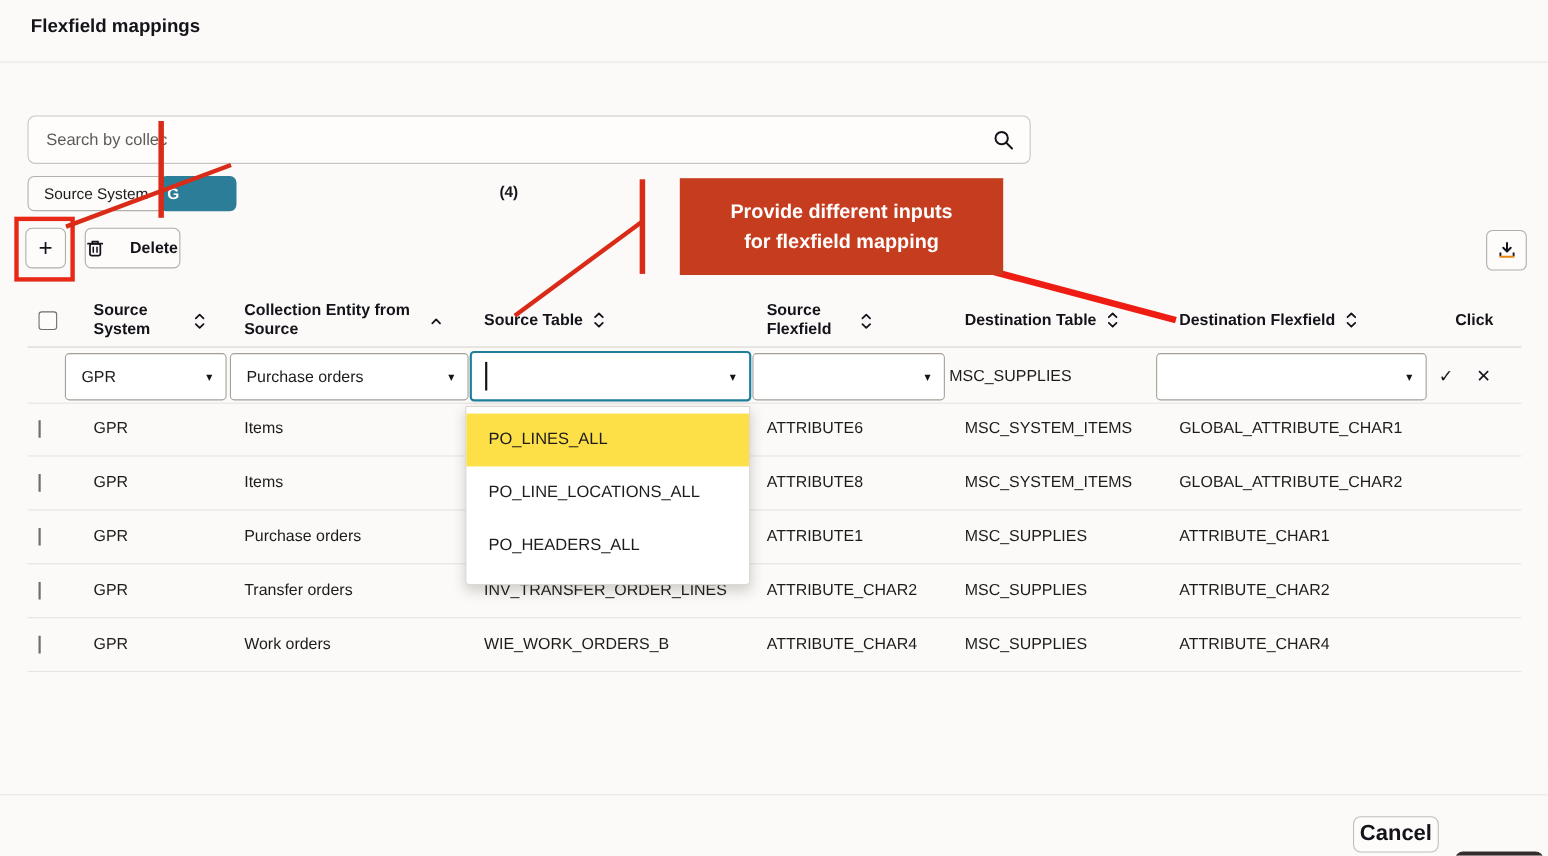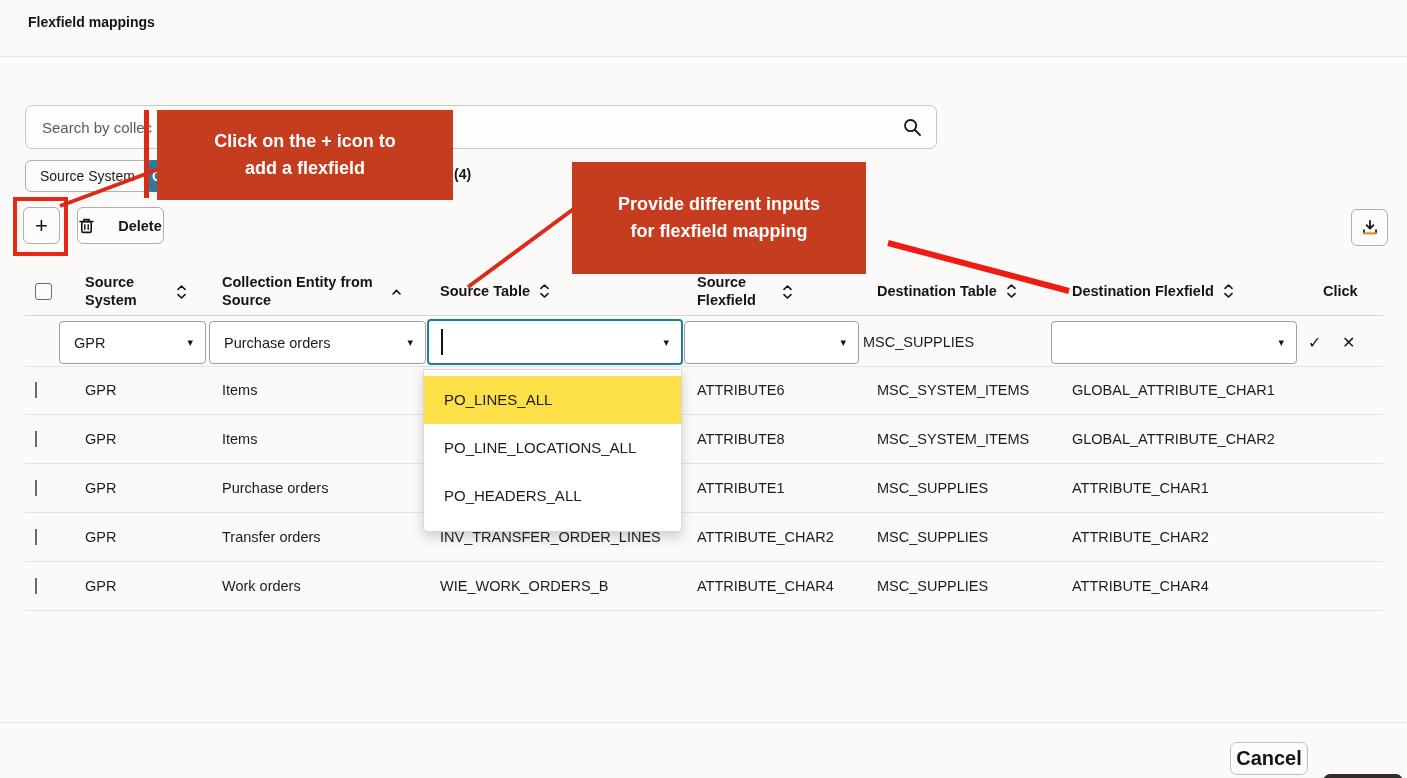--- a/index.html
+++ b/index.html
@@ -4,21 +4,21 @@
 <style>
   html,body{margin:0;padding:0;}
   .page{
     position:relative;width:1407px;height:778px;
     background:#fbfaf8;overflow:hidden;
     font-family:"Liberation Sans", sans-serif;color:#1d1c1a;
   }
   .abs{position:absolute;}
 
   
-  .page-title{left:28px;top:14px;font-size:14px;font-weight:700;color:#14131a;}
+  .page-title{left:28px;top:14px;font-size:17px;font-weight:700;color:#14131a;}
   .divider{height:1px;background:#e9e6e2;left:0;width:1407px;}
 
   
   .search-box{left:25px;top:105px;width:910px;height:42px;background:#fefdfc;
     border:1px solid #c9c5c0;border-radius:7px;display:flex;align-items:center;}
   .search-placeholder{margin-left:16px;font-size:15px;color:#5d5b57;flex:1;white-space:nowrap;overflow:hidden;}
   .search-icon{margin-right:14px;flex:none;}
 
   
   .chip{top:160px;height:32px;border-radius:6px;display:flex;align-items:center;
@@ -70,21 +70,21 @@
     border:1px solid #dcd8d3;border-radius:0 0 4px 4px;box-shadow:0 5px 12px rgba(60,50,40,.22);
     z-index:30;padding-top:6px;box-sizing:border-box;}
   .dd-option{height:48px;line-height:48px;padding-left:20px;font-size:15px;color:#1d1c1a;cursor:pointer;}
   .dd-option.hl{background:#fde047;}
 
   
   .anno-svg{left:0;top:0;z-index:50;pointer-events:none;}
   .callout{z-index:60;background:#c53c1e;color:#fff;display:flex;flex-direction:column;
     align-items:center;justify-content:center;font-size:18px;font-weight:700;line-height:1.5;text-align:center;}
   .callout-1{left:157px;top:110px;width:296px;height:90px;}
-  .callout-2{left:572px;top:162px;width:294px;height:112px;}
+  .callout-2{left:618px;top:162px;width:294px;height:88px;}
 
   
   .footer-divider{top:722px;}
   .btn{border-radius:7px;font-size:20px;font-weight:700;display:flex;align-items:center;justify-content:center;
     box-sizing:border-box;cursor:pointer;}
   .cancel-btn{left:1230px;top:742px;width:78px;height:33px;background:#fdfcfb;border:1px solid #c2beb8;color:#14131a;}
   .save-btn{left:1323px;top:742px;width:80px;height:33px;background:#322d2a;border:1px solid #322d2a;color:#3b82f6;margin-top:32px;}
 
   .icon{display:inline-flex;flex:none;}
 </style>
@@ -293,24 +293,20 @@
 
   <svg class="abs anno-svg" width="1407" height="778" viewBox="0 0 1407 778">
     <rect x="15" y="199" width="51" height="55" fill="none" stroke="#e82817" stroke-width="4"></rect>
     <line x1="60" y1="206" x2="210" y2="150" stroke="#d92b17" stroke-width="4"></line>
     <line x1="146.5" y1="110" x2="146.5" y2="198" stroke="#d92b17" stroke-width="5"></line>
     <line x1="584" y1="163" x2="584" y2="249" stroke="#d92b17" stroke-width="5"></line>
     <line x1="583" y1="202" x2="468" y2="287" stroke="#d92b17" stroke-width="4"></line>
     <line x1="888" y1="243" x2="1069" y2="291" stroke="#ee1c12" stroke-width="6"></line>
   </svg>
 
-  <div class="abs callout callout-1">
-    <span>Click on the + icon to</span>
-    <span>add a flexfield</span>
-  </div>
   <div class="abs callout callout-2">
     <span>Provide different inputs</span>
     <span>for flexfield mapping</span>
   </div>
 
   <div class="abs divider footer-divider"></div>
   <div class="abs btn cancel-btn">Cancel</div>
   <div class="abs btn save-btn">Save</div>
 
 </div>

